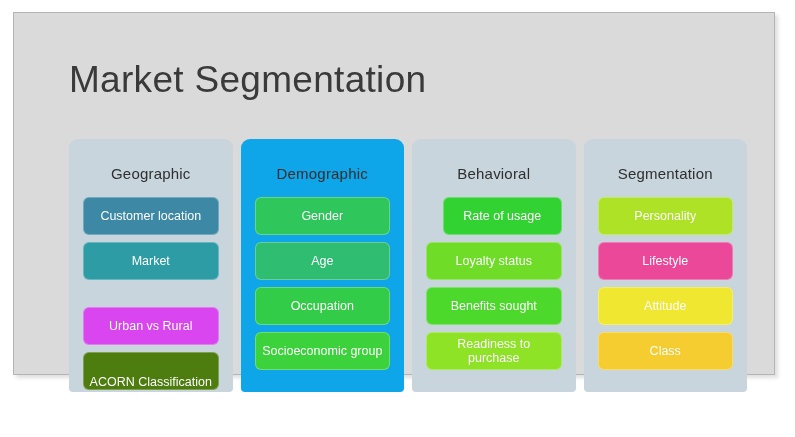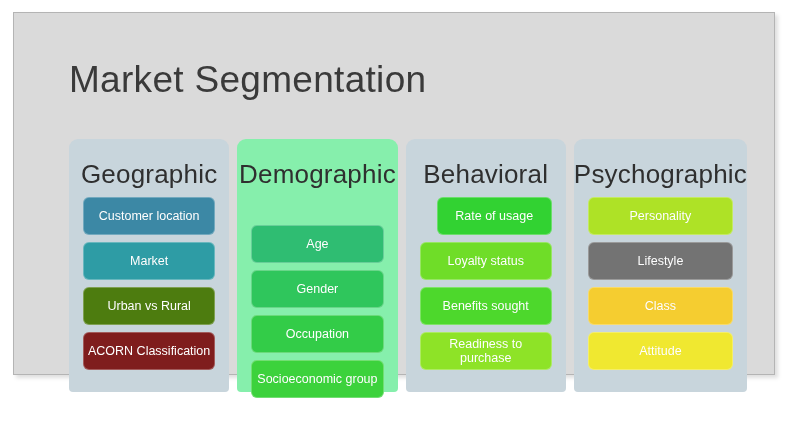--- a/index.html
+++ b/index.html
@@ -55,21 +55,21 @@
     background: #c8d5dc;
     border-radius: 9px 9px 4px 4px;
     display: flex;
     flex-direction: column;
     align-items: center;
     padding-top: 16px;
     box-sizing: border-box;
   }
 
   .column-title {
-    font-size: 26px;
+    font-size: 15px;
     font-weight: 300;
     color: #2f2f2f;
     letter-spacing: 0.2px;
     height: 38px;
     line-height: 38px;
     white-space: nowrap;
   }
 
   .cards {
     width: 100%;
@@ -109,37 +109,37 @@
 
     <div class="seg-column" style="background: rgb(200, 213, 220);">
       <div class="column-title">Geographic</div>
       <div class="cards">
         <div class="seg-card" style="background: rgb(60, 136, 165);">
             <span>Customer location</span>
           </div>
         <div class="seg-card" style="background: rgb(46, 156, 165);">
             <span>Market</span>
           </div>
-        <div class="seg-card" style="background: #4d7c0f;">
+        <div class="seg-card" style="background: #d946ef; margin-top: 20px;">
             <span>Urban vs Rural</span>
           </div>
-        <div class="seg-card" style="background: #7f1d1d;">
+        <div class="seg-card" style="background: #4d7c0f; align-items: flex-end;">
             <span>ACORN Classification</span>
           </div>
       </div>
     </div>
 
-    <div class="seg-column" style="background: #86efac; gap: 28px;">
+    <div class="seg-column" style="background: #0ea5e9;">
       <div class="column-title">Demographic</div>
       <div class="cards">
+        <div class="seg-card" style="background: rgb(47, 198, 92);">
+            <span>Gender</span>
+          </div>
         <div class="seg-card" style="background: rgb(47, 189, 114);">
             <span>Age</span>
-          </div>
-        <div class="seg-card" style="background: rgb(47, 198, 92);">
-            <span>Gender</span>
           </div>
         <div class="seg-card" style="background: rgb(51, 204, 72);">
             <span>Occupation</span>
           </div>
         <div class="seg-card" style="background: rgb(60, 210, 60);">
             <span>Socioeconomic group</span>
           </div>
       </div>
     </div>
 
@@ -155,31 +155,31 @@
         <div class="seg-card" style="background: rgb(77, 216, 44);">
             <span>Benefits sought</span>
           </div>
         <div class="seg-card" style="background: rgb(142, 227, 39);">
             <span>Readiness to purchase</span>
           </div>
       </div>
     </div>
 
     <div class="seg-column" style="background: rgb(200, 213, 220);">
-      <div class="column-title">Psychographic</div>
+      <div class="column-title">Segmentation</div>
       <div class="cards">
         <div class="seg-card" style="background: rgb(174, 226, 38);">
             <span>Personality</span>
           </div>
-        <div class="seg-card" style="background: #737373;">
+        <div class="seg-card" style="background: #ec4899;">
             <span>Lifestyle</span>
+          </div>
+        <div class="seg-card" style="background: rgb(240, 232, 48);">
+            <span>Attitude</span>
           </div>
         <div class="seg-card" style="background: rgb(245, 205, 48);">
             <span>Class</span>
-          </div>
-        <div class="seg-card" style="background: rgb(240, 232, 48);">
-            <span>Attitude</span>
           </div>
       </div>
     </div>
 
   </div>
 </div>
 
 </body></html>

